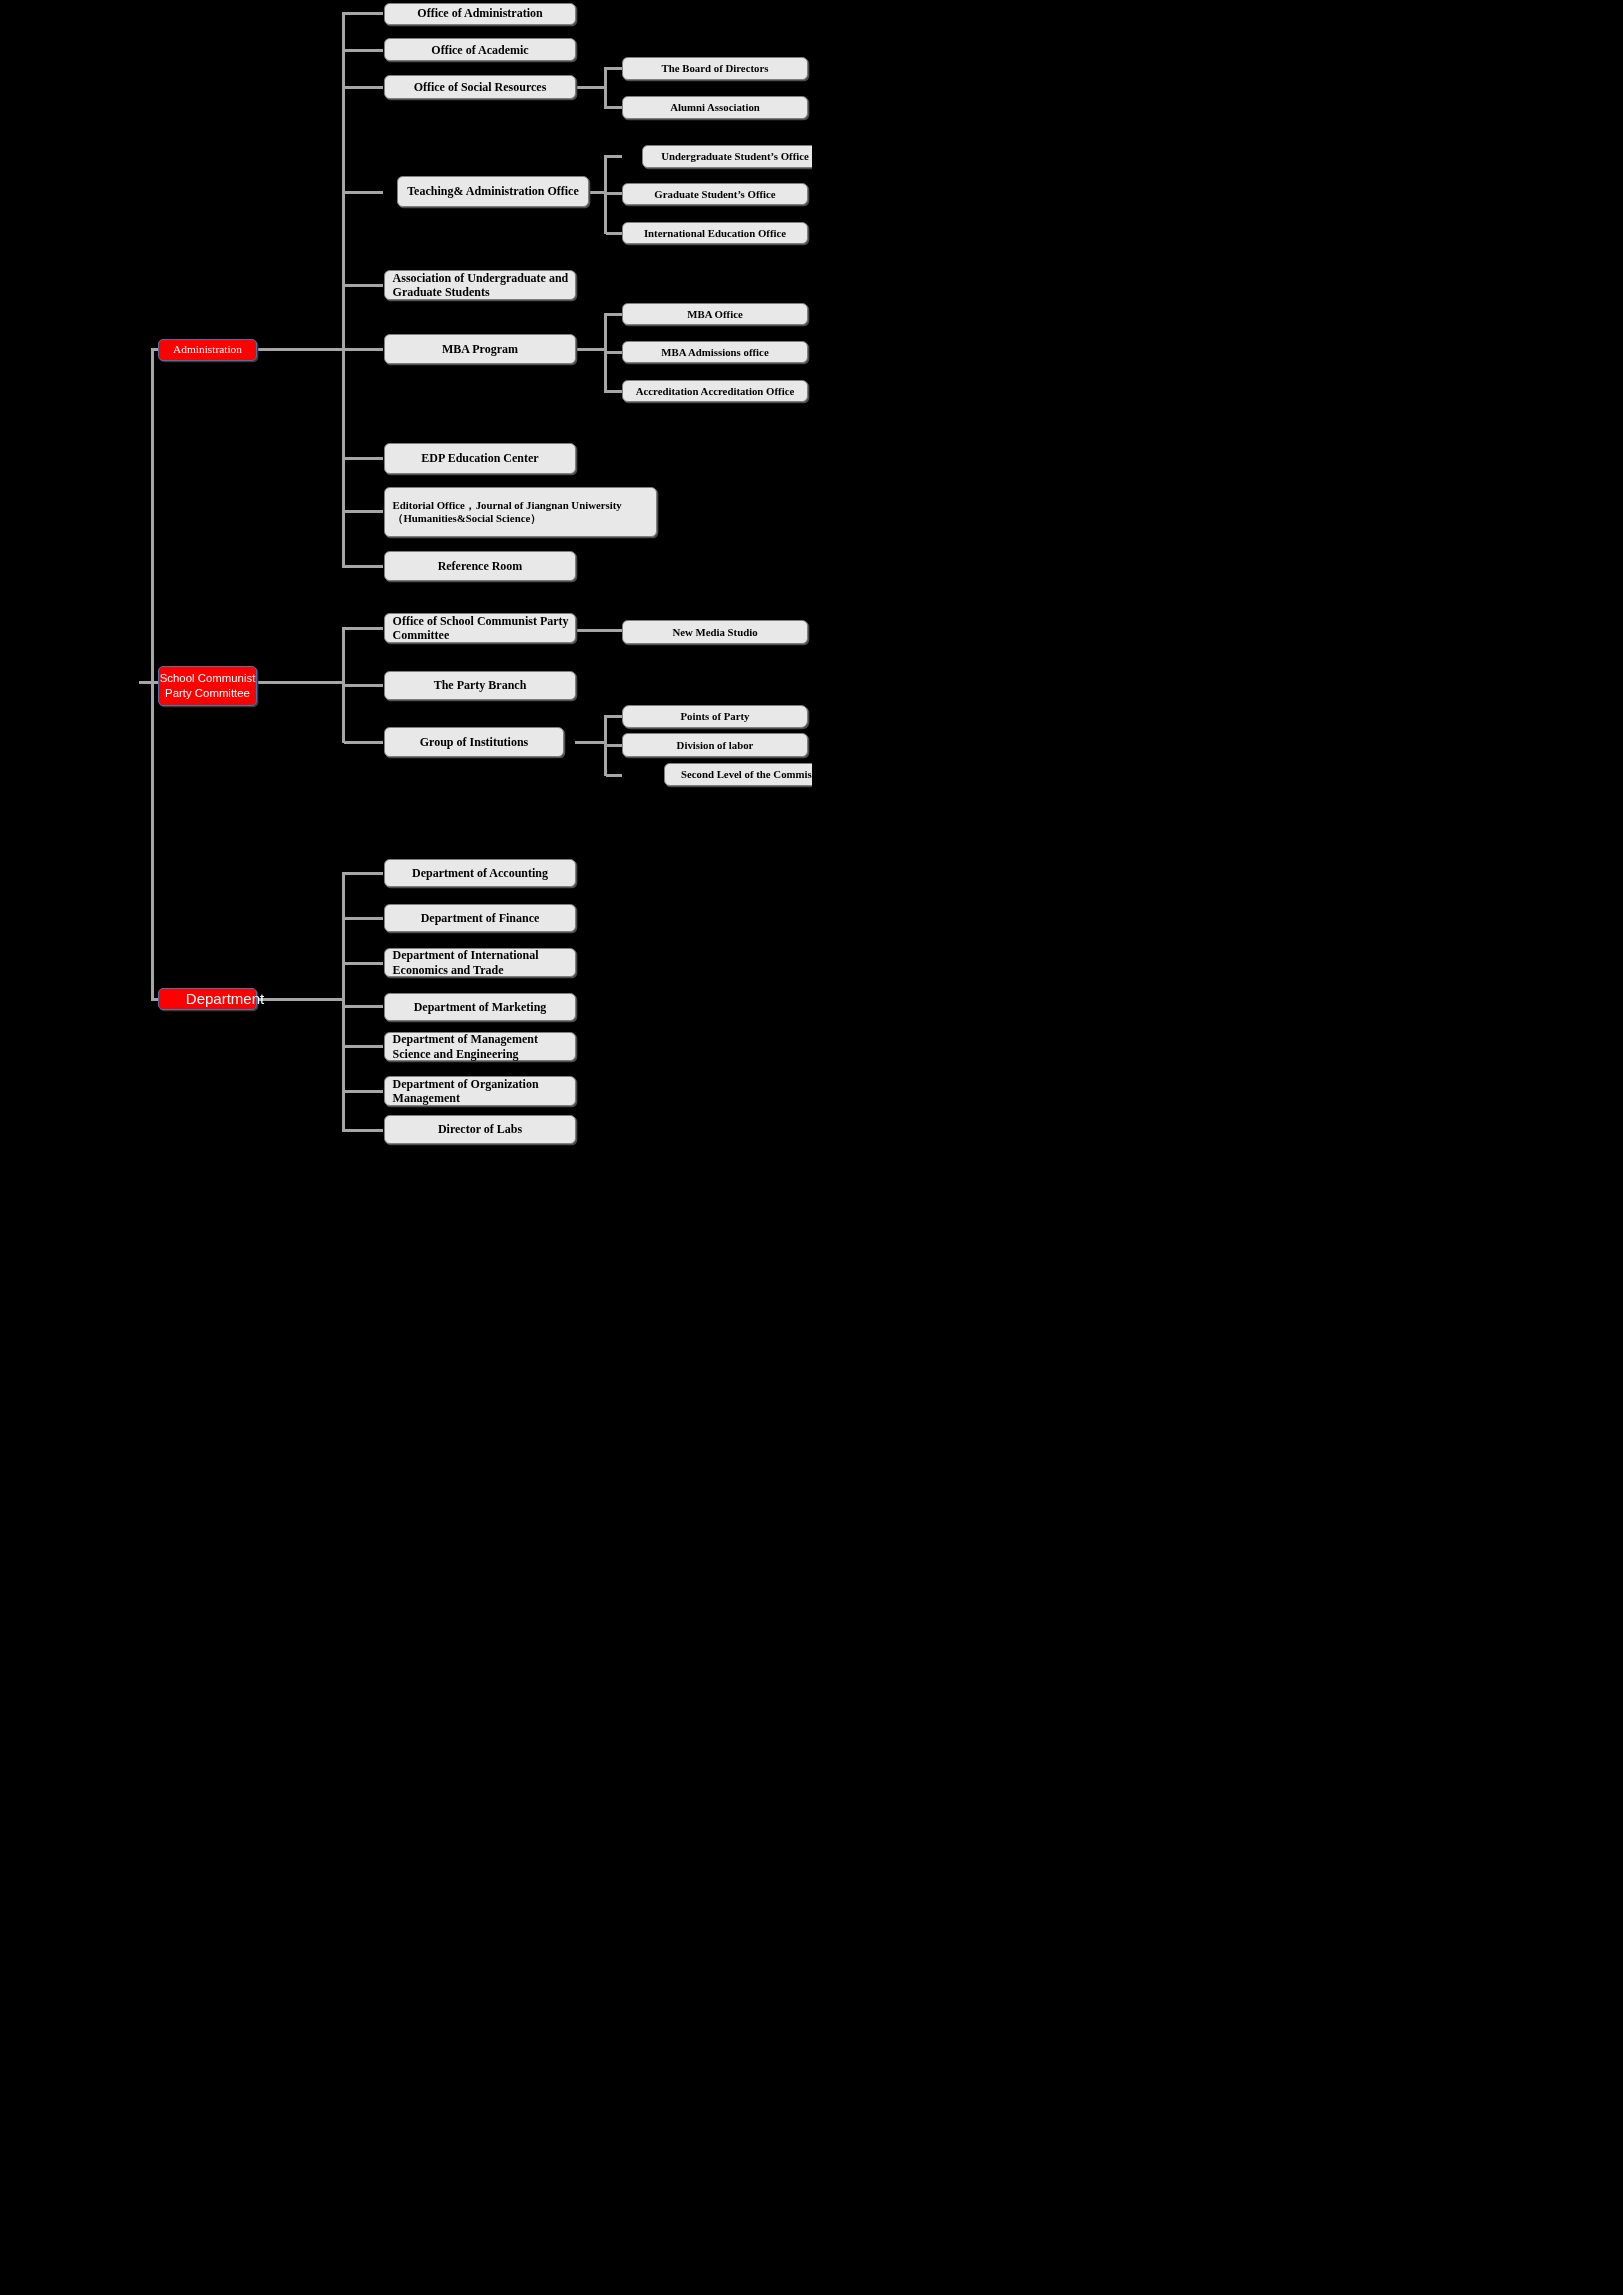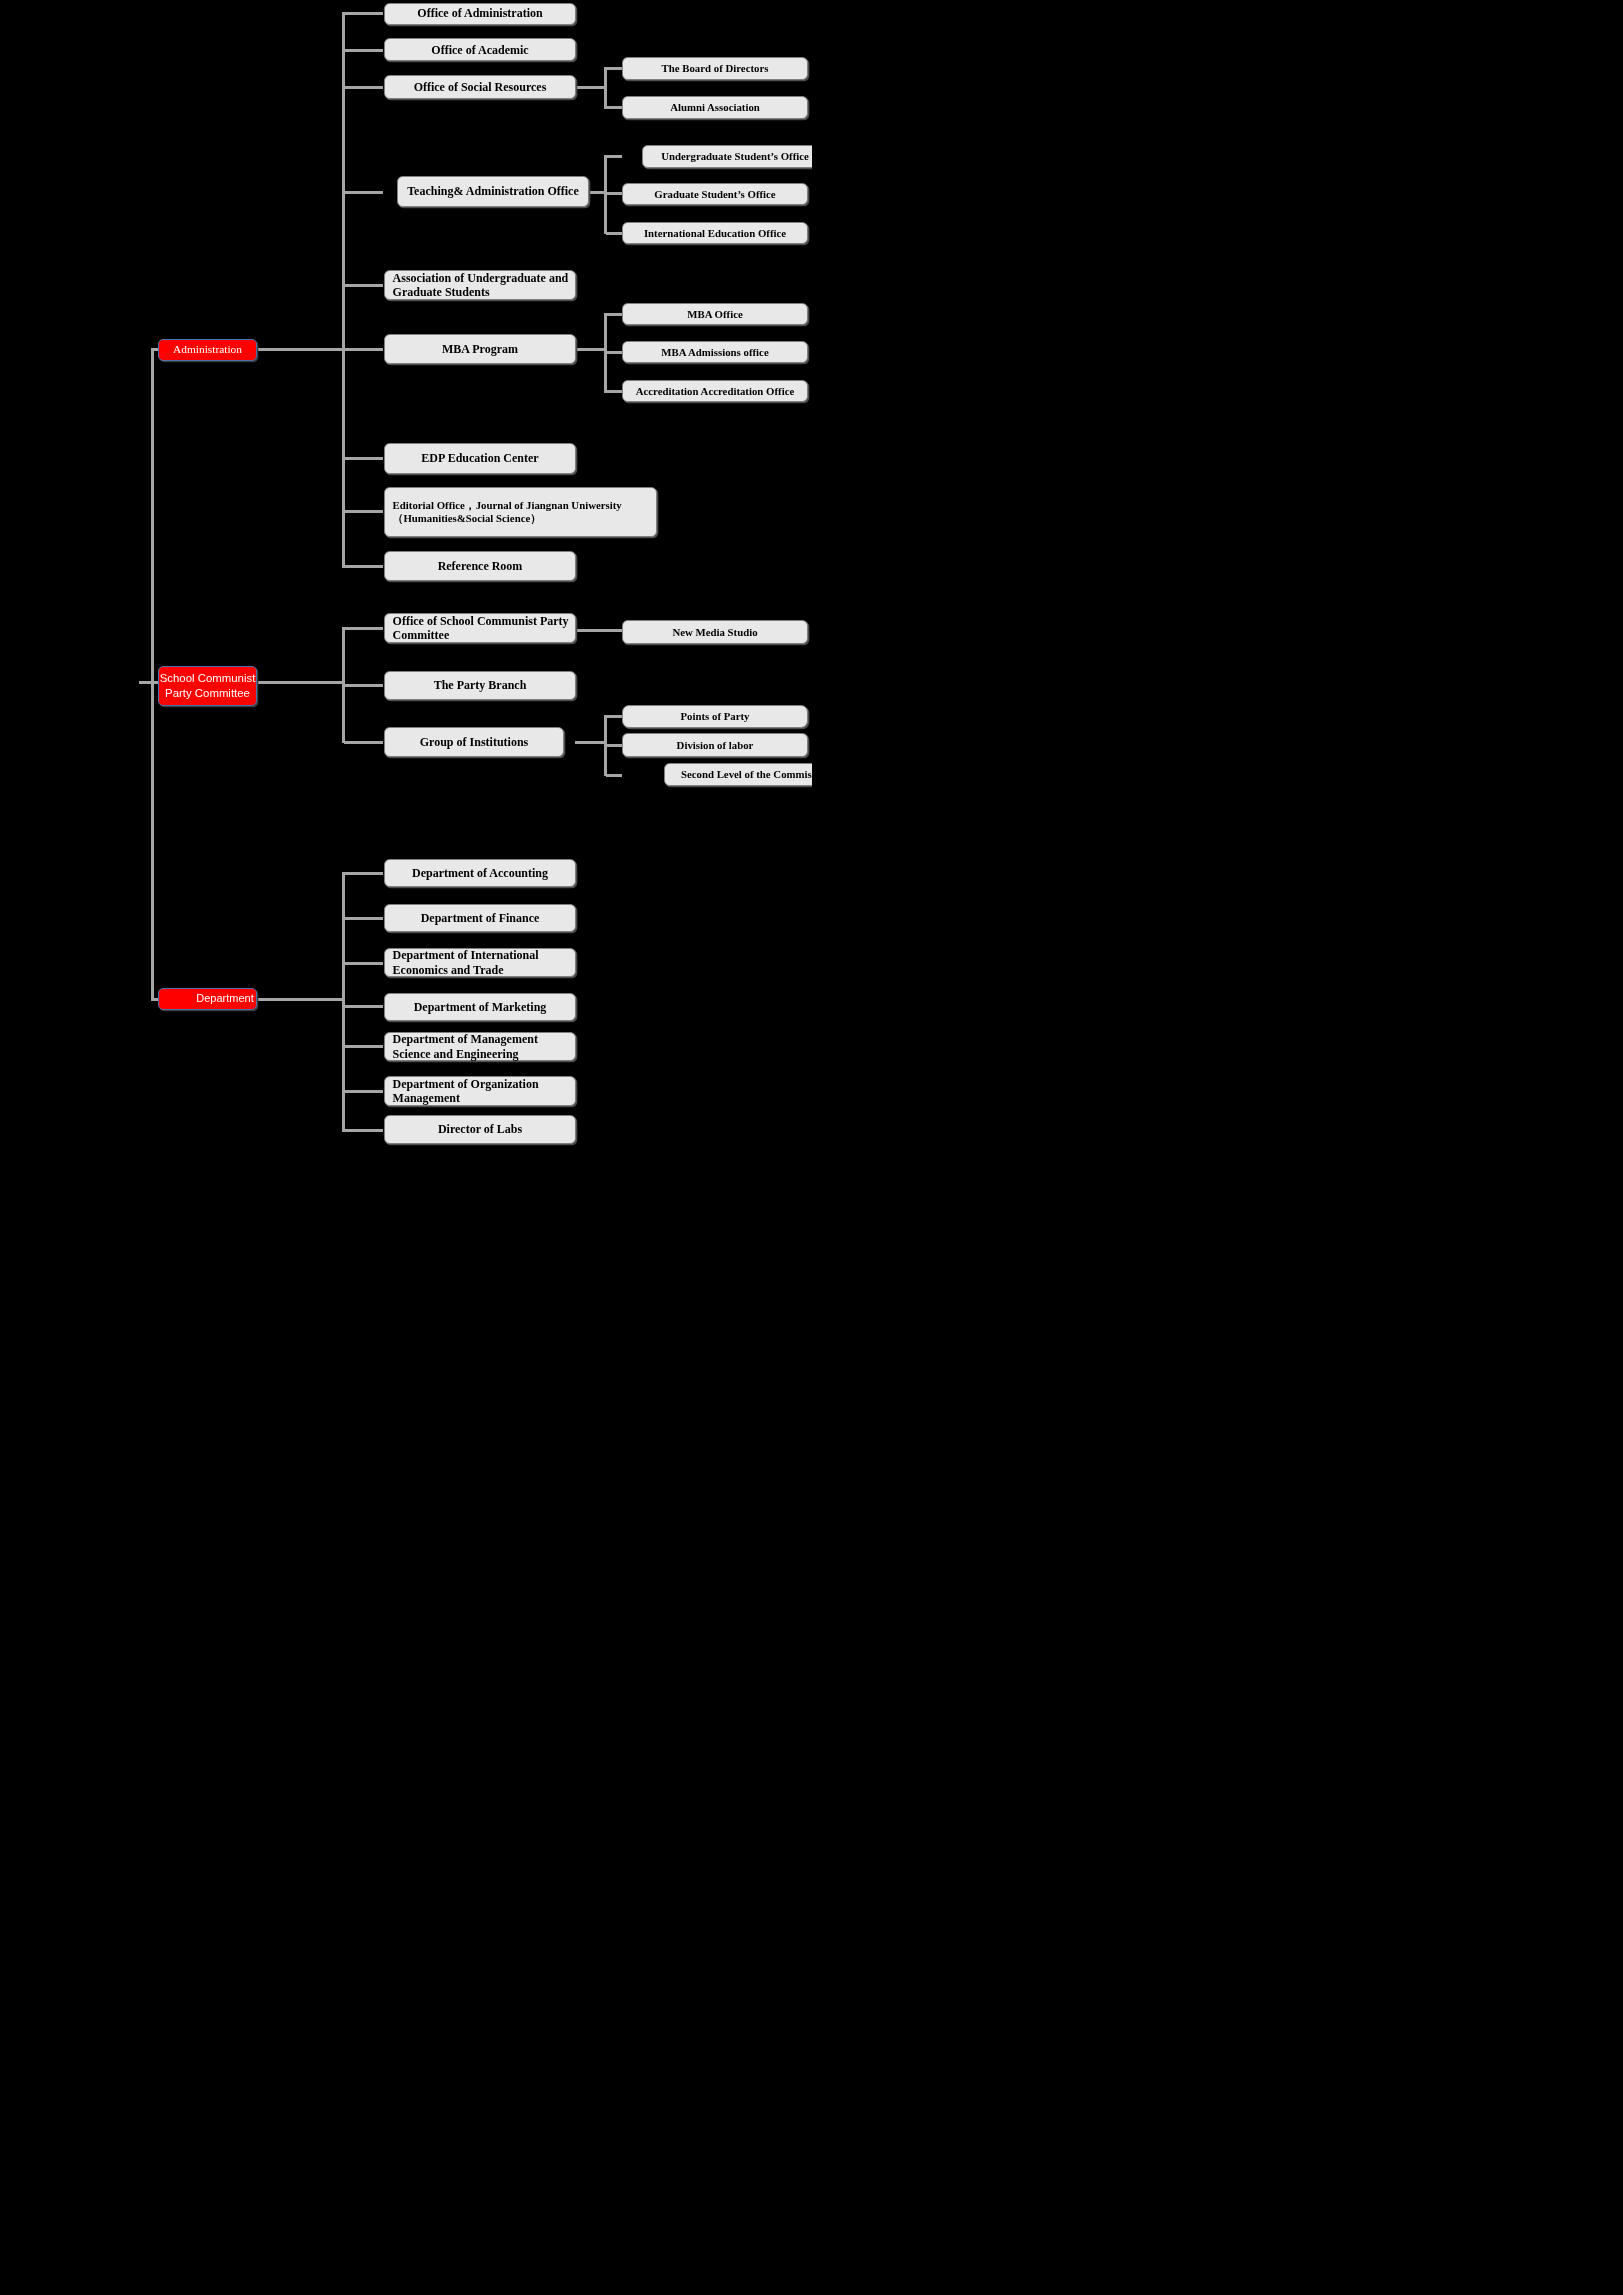--- a/index.html
+++ b/index.html
@@ -16,21 +16,21 @@
      text-align:center;padding:1.3px 6.3px;white-space:pre-line;}
   .n.left{justify-content:flex-start;text-align:left;padding:1.3px 5px 1.3px 7.6px;}
   .n.small{font-size:10.8px;padding:1.3px 3.8px;}
   .n.edit{font-size:10.8px;}
   .b{position:absolute;box-sizing:border-box;background:var(--branch-fill,#ff0000);
      border:1.3px solid var(--branch-border,#4a72a8);border-radius:5px;
      box-shadow:1.3px 1.3px 0 #3a3a3a;color:#fff;display:flex;align-items:center;
      justify-content:center;text-align:center;white-space:pre-line;line-height:1.35;}
   .b.serif{font-family:"Liberation Serif",serif;font-size:11.4px;}
   .b.sans{font-family:"Liberation Sans",sans-serif;font-size:11.4px;}
-  .b.sans.big{font-size:11px;padding-left:35px;}
+  .b.sans.big{font-size:15px;padding-left:35px;}
 </style>
 </head>
 <body>
 
 <div id="stage">
 
   <div class="hl" style="left:139px;top:681px;width:19.6px;"></div>
   <div class="vl" style="left:151px;top:348px;height:653px;"></div>
   <div class="hl" style="left:151px;top:348px;width:7.6px;"></div>
   <div class="hl" style="left:258px;top:348px;width:87px;"></div>

